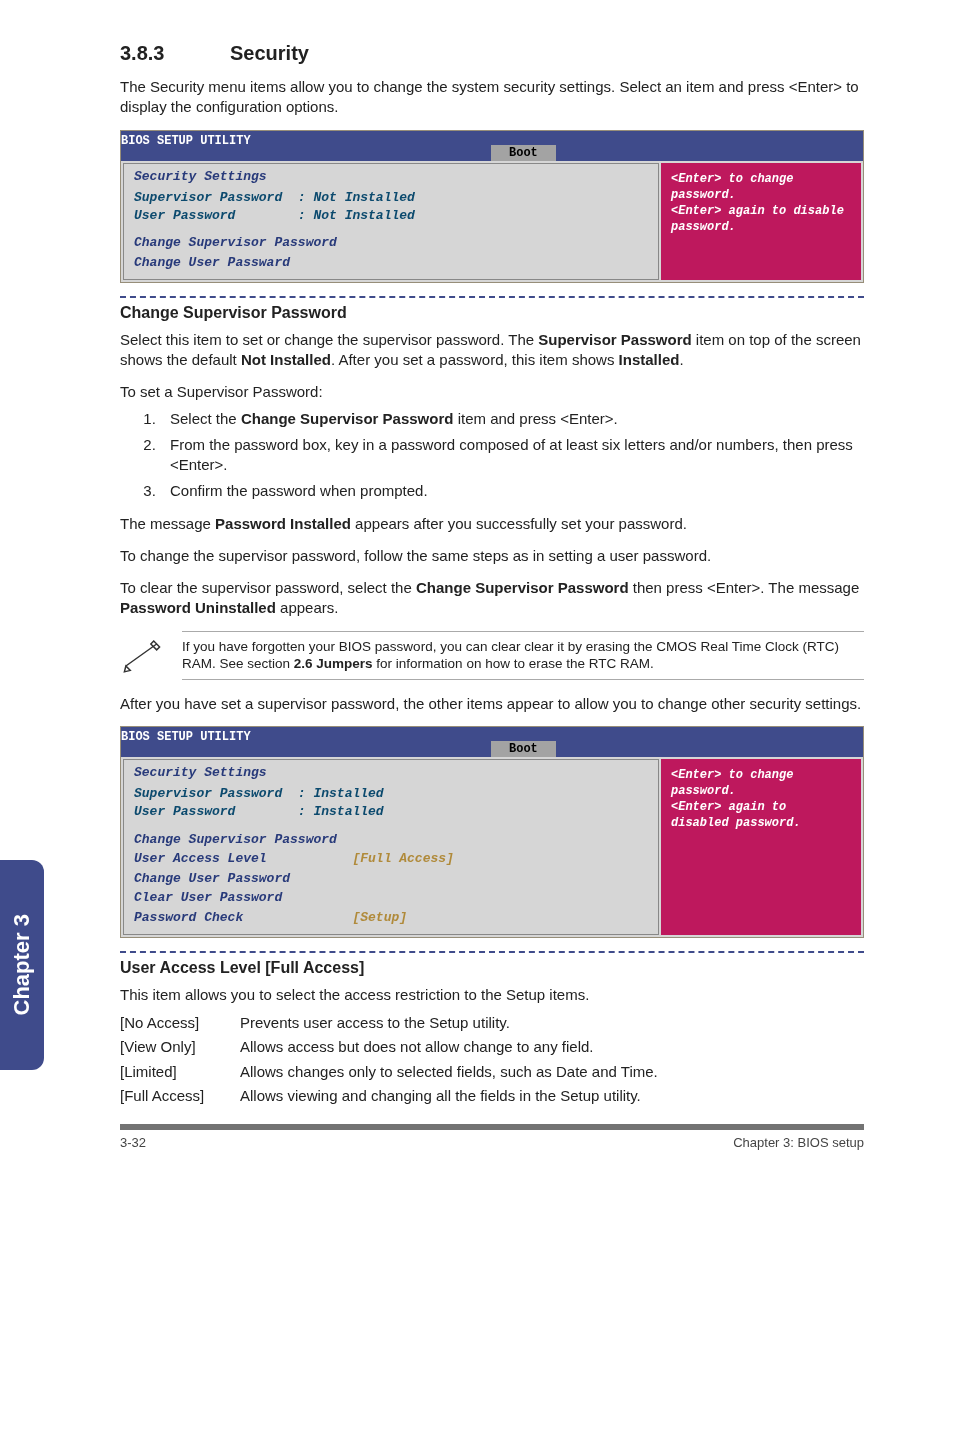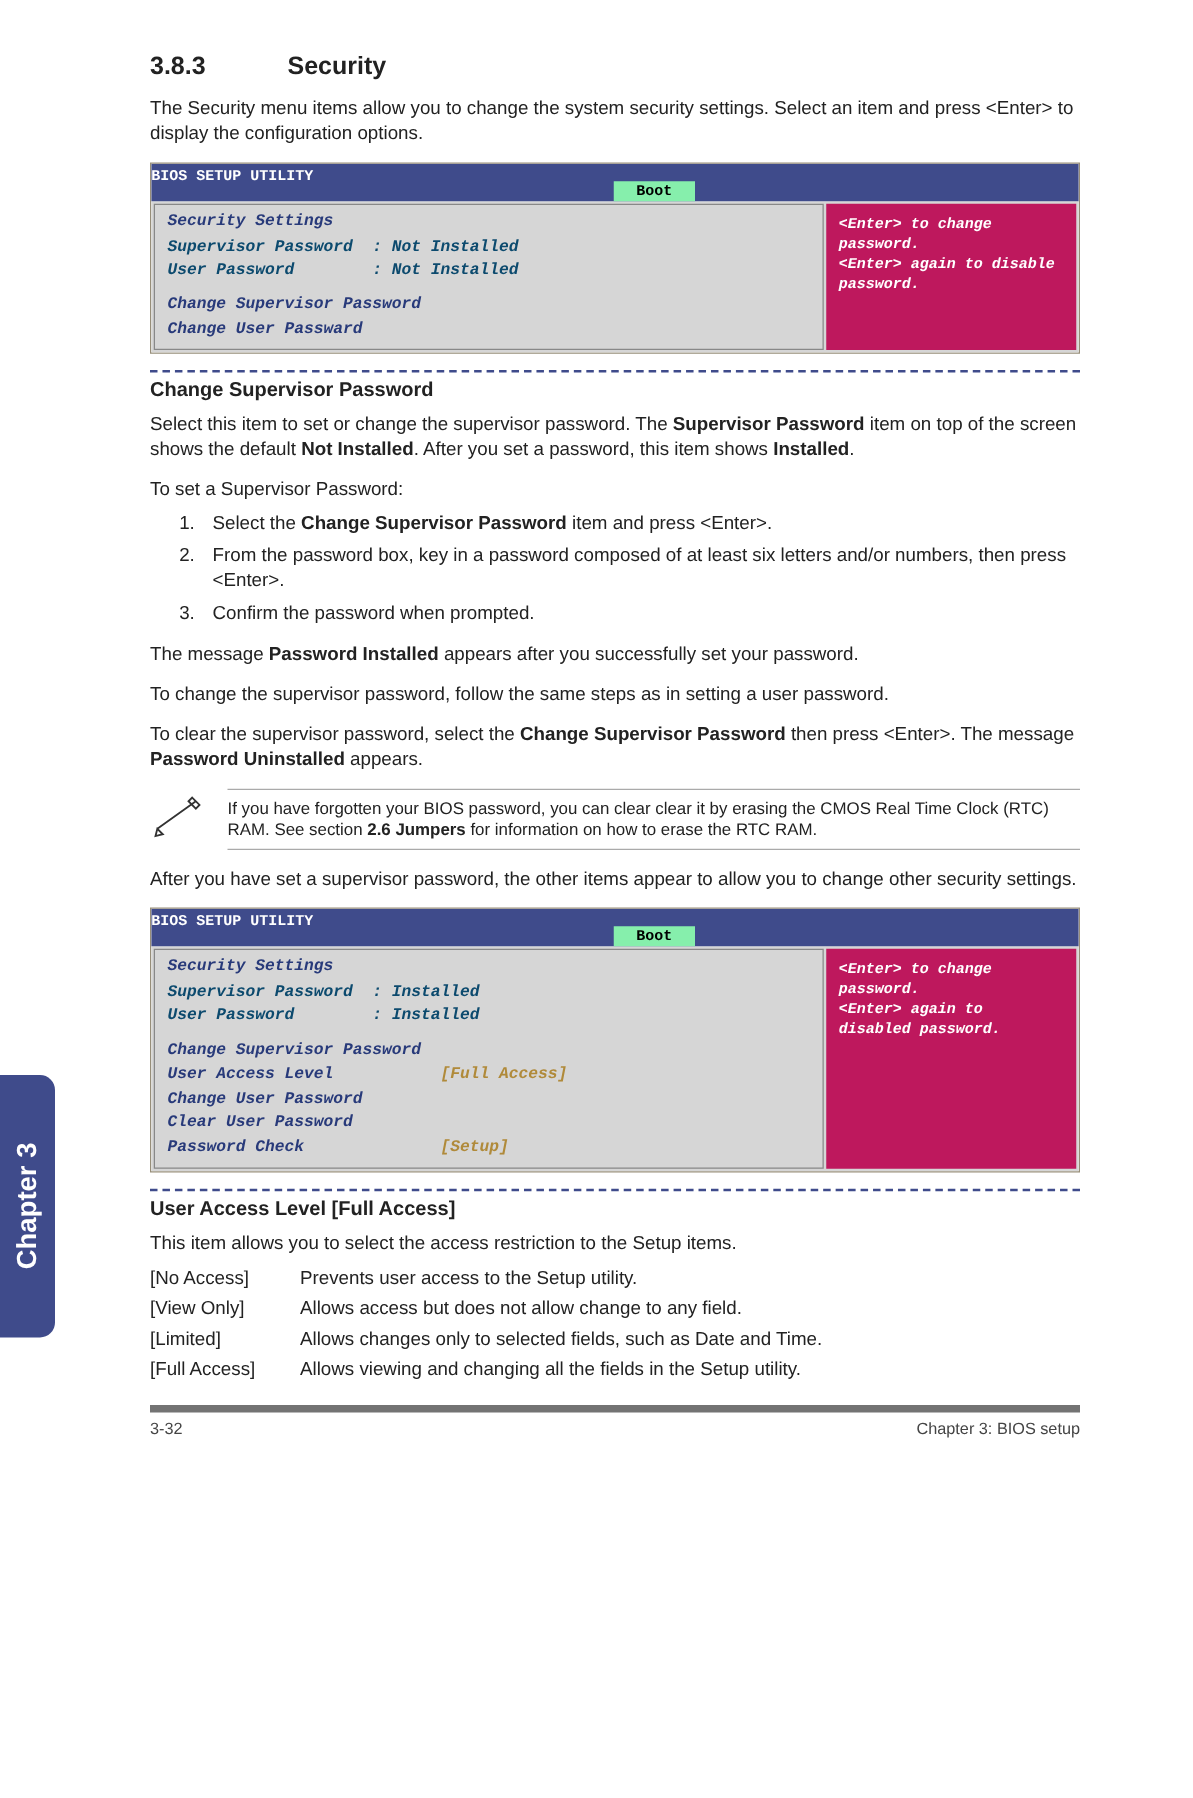--- a/index.html
+++ b/index.html
@@ -44,21 +44,21 @@
     position: relative;
   }
   .bios-title-bar {
     position: absolute;
     top: 0; left: 0; right: 0;
     font-weight: bold;
     font-size: 12px;
     padding-top: 2px;
   }
   .bios-tab {
-    background: #86efac;
+    background: #a3a3a3;
     color: #000;
     font-weight: bold;
     padding: 0 18px;
     height: 16px;
     line-height: 16px;
     margin-left: 370px;
     margin-bottom: 0;
     font-size: 12px;
   }
   .bios-body {
@@ -95,21 +95,21 @@
     font-weight: bold;
     margin-top: 2px;
   }
   .bios-left .val { color: #b08a3a; font-weight: bold; }
   .dash-bottom {
     border-bottom: 2px dashed #3f4b8b;
     margin-top: -1px;
   }
 
   
-  .note-row { display: flex; align-items: center; gap: 18px; margin: 6px 0 14px 0; }
+  .note-row { display: flex; align-items: flex-end; gap: 18px; margin: 6px 0 14px 0; }
   .note-icon svg { width: 44px; height: 38px; }
   .note-row .note-text {
     flex: 1;
     border-top: 1px solid #aaa;
     border-bottom: 1px solid #aaa;
     padding: 6px 0;
     font-size: 13.5px;
     line-height: 1.3;
   }
 

